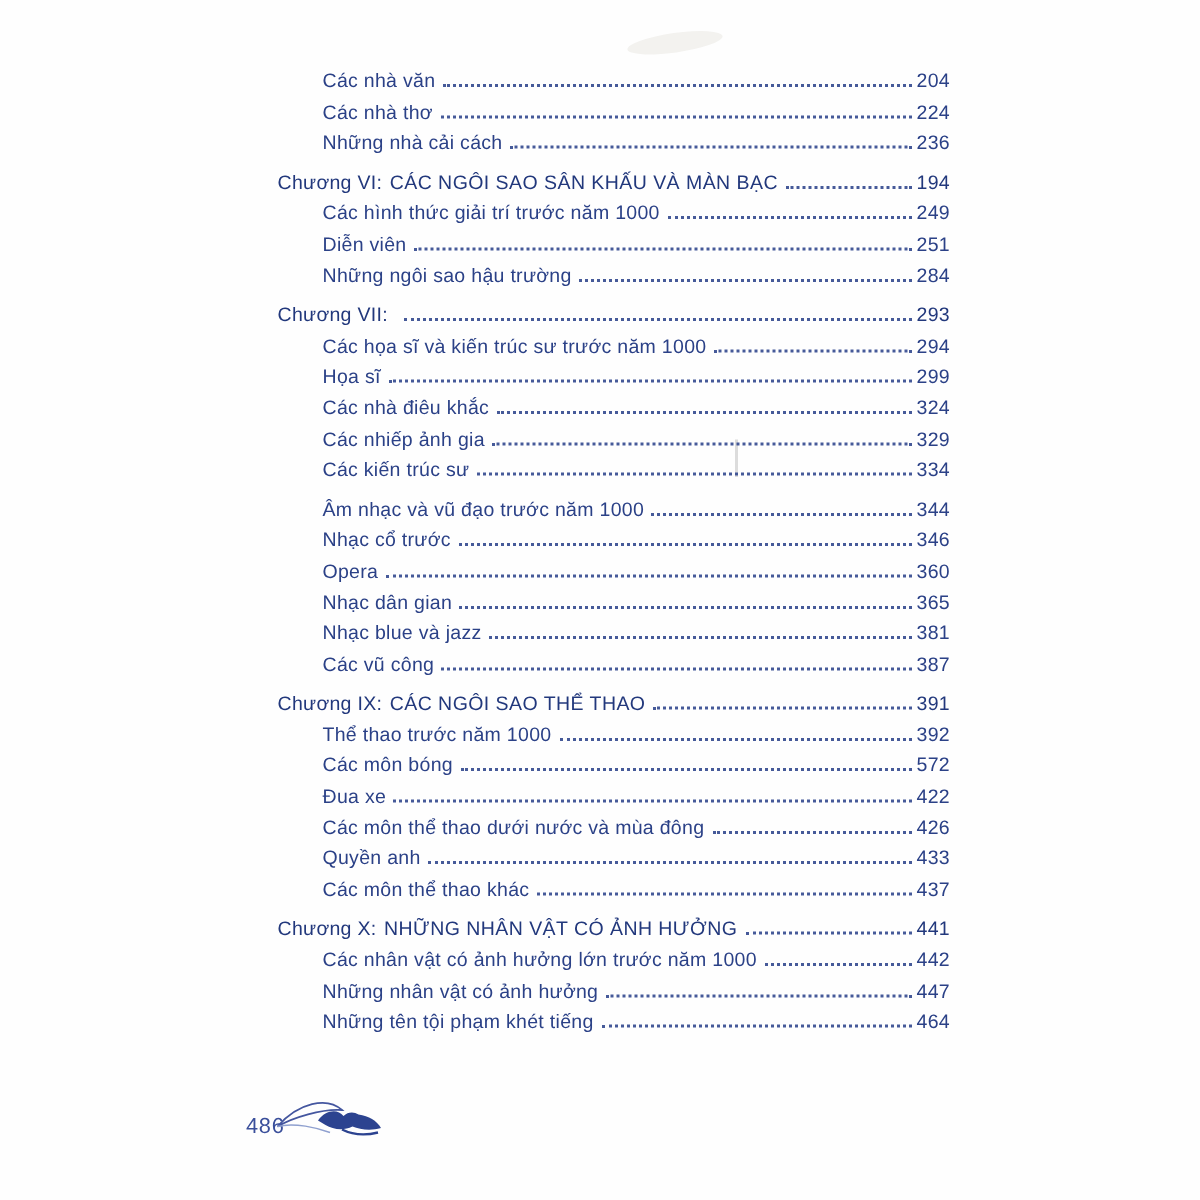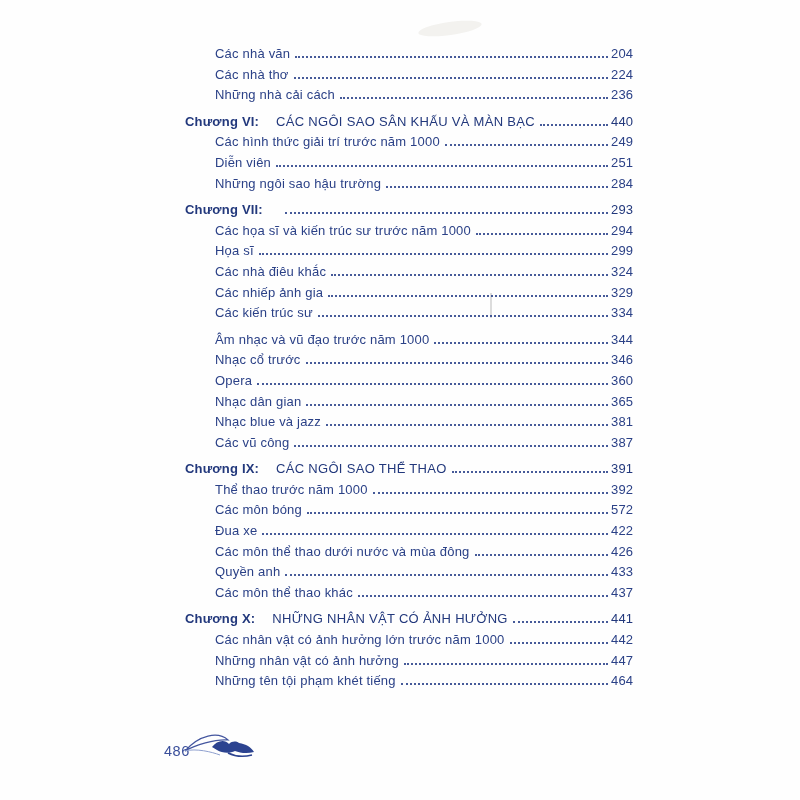--- a/index.html
+++ b/index.html
@@ -45,21 +45,21 @@
     display: flex;
     align-items: baseline;
     color: var(--ink);
     font-size: 13px;
     line-height: 20.6px;
     letter-spacing: 0.2px;
     white-space: nowrap;
   }
   .item-row { padding-left: 30px; }
   .chapter-row { color: var(--ink-bold); }
-  .chapter-prefix { font-weight: bold; margin-right: 17px; }
+  .chapter-prefix { font-weight: normal; margin-right: 5px; }
   .chapter-title { letter-spacing: 0.3px; }
   .leader {
     flex: 1 1 auto;
     min-width: 12px;
     border-bottom: 2px dotted var(--leader);
     margin: 0 3px 3px 5px;
     opacity: 0.9;
   }
   .pagenum {
     min-width: 26px;
@@ -102,21 +102,21 @@
           <span class="item-title">Những nhà cải cách</span>
           <span class="leader"></span>
           <span class="pagenum">236</span>
         </div>
       </section>
       <section class="toc-group">
         <div class="row chapter-row">
           <span class="chapter-prefix">Chương VI:</span>
           <span class="chapter-title">CÁC NGÔI SAO SÂN KHẤU VÀ MÀN BẠC</span>
           <span class="leader"></span>
-          <span class="pagenum">440</span>
+          <span class="pagenum">194</span>
         </div>
         <div class="row item-row">
           <span class="item-title">Các hình thức giải trí trước năm 1000</span>
           <span class="leader"></span>
           <span class="pagenum">249</span>
         </div>
         <div class="row item-row">
           <span class="item-title">Diễn viên</span>
           <span class="leader"></span>
           <span class="pagenum">251</span>

